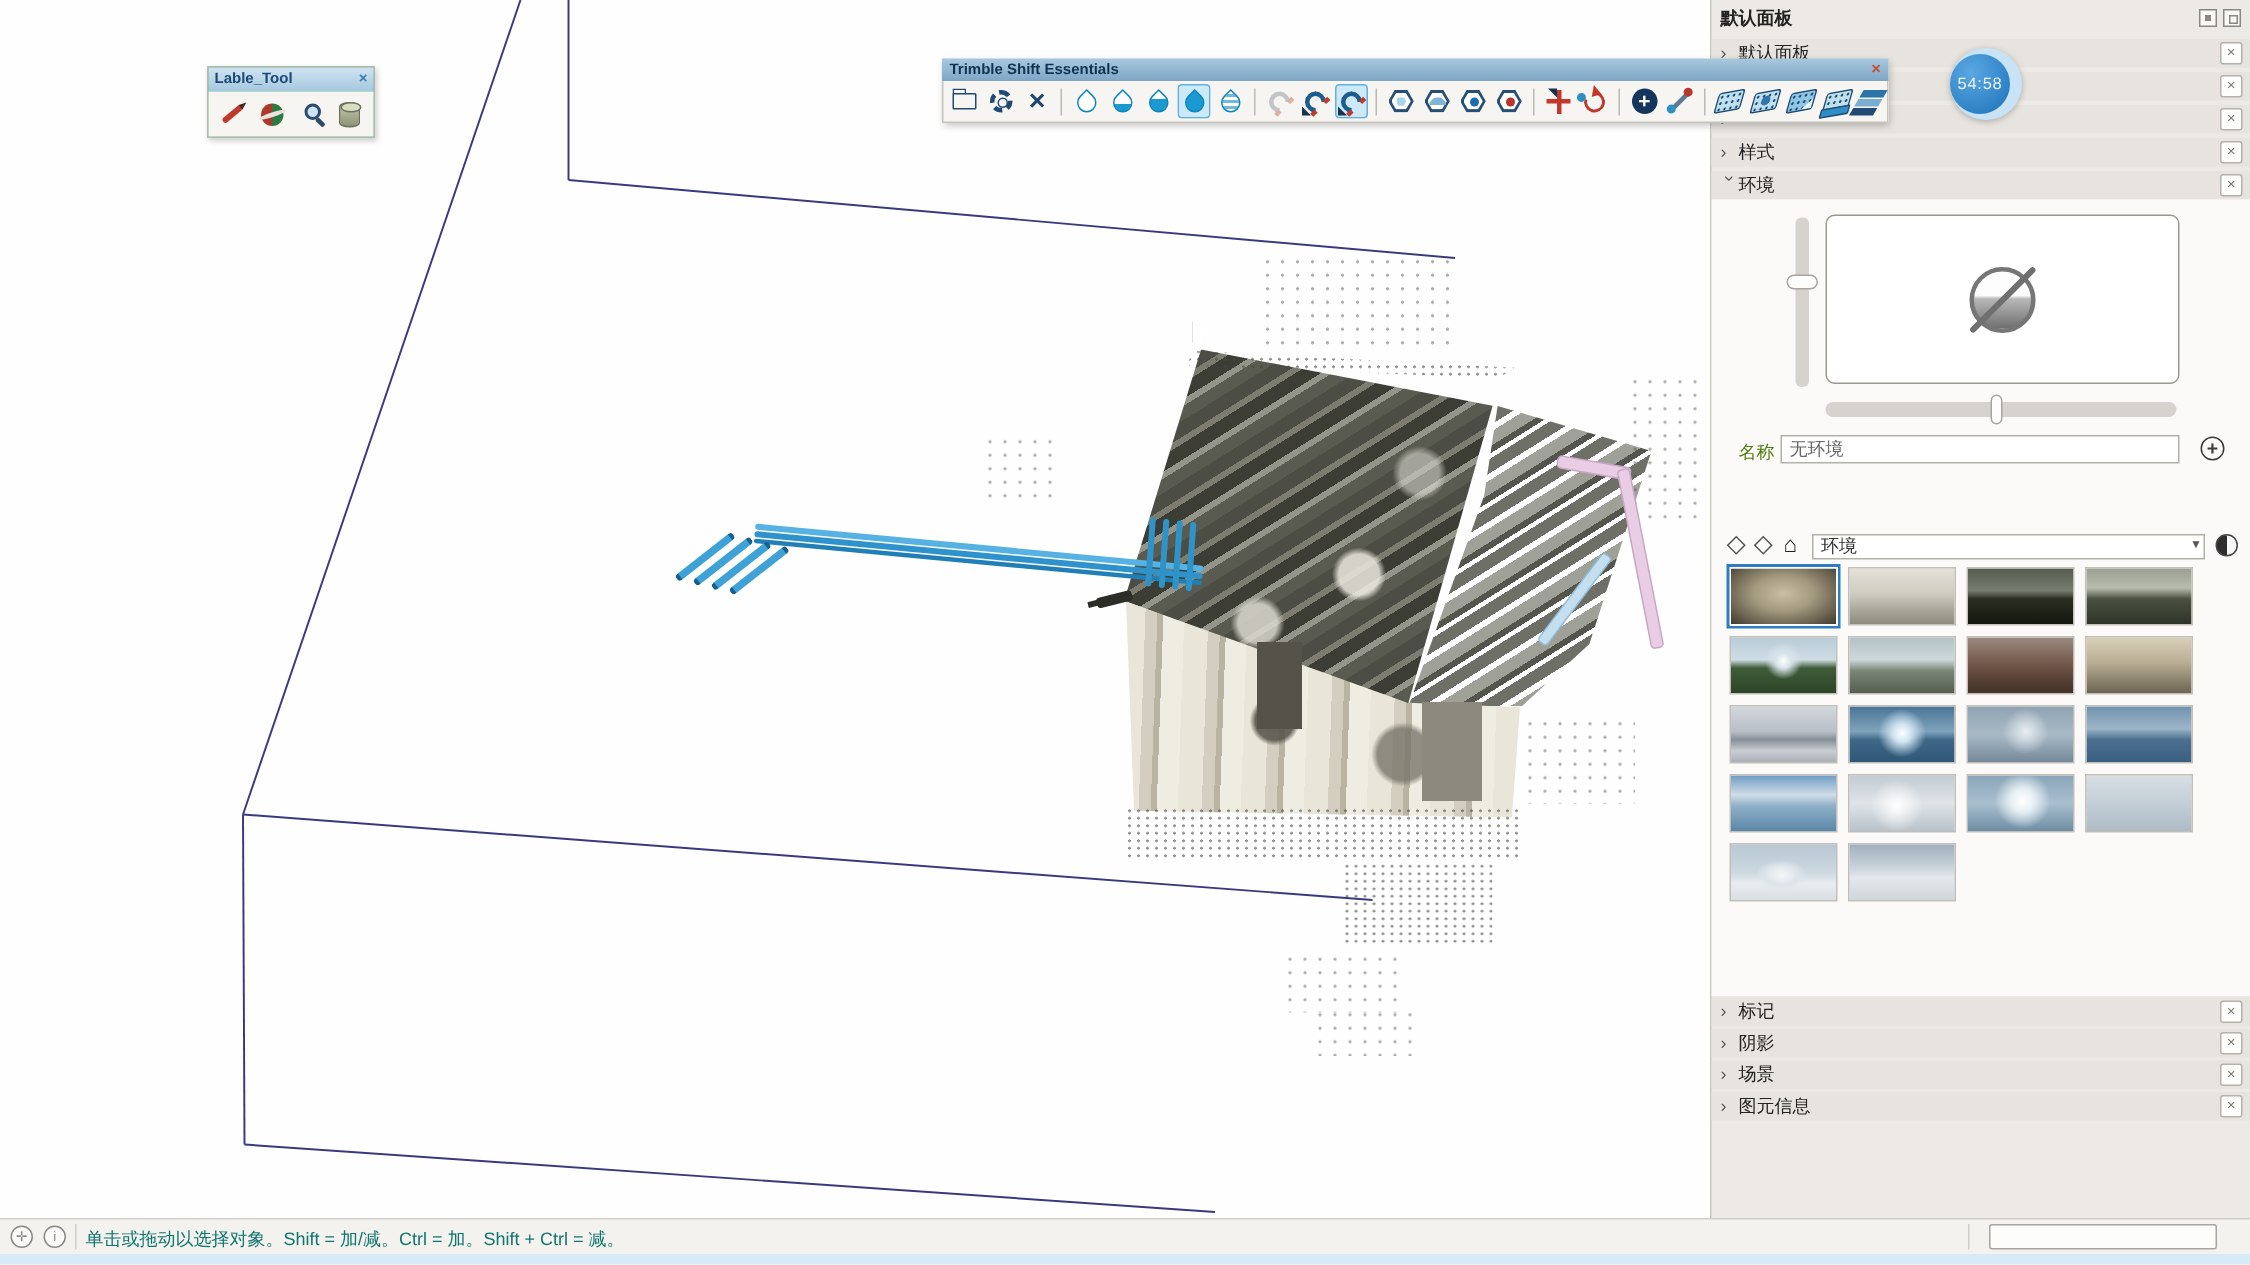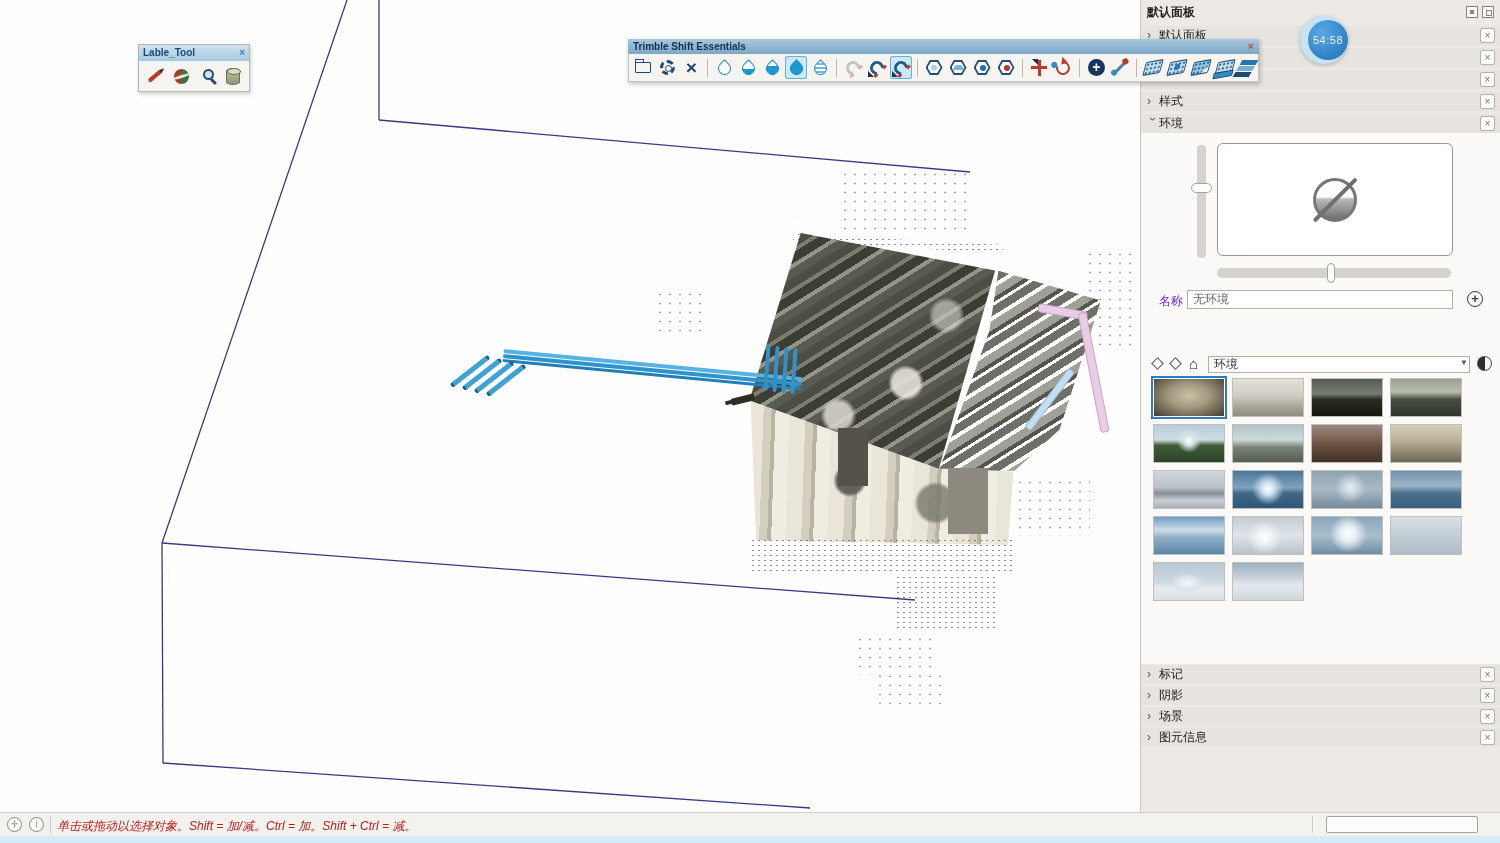--- a/index.html
+++ b/index.html
@@ -106,21 +106,21 @@
   .ic-line i::before { content:''; position:absolute; left:-3px; top:-2px; width:6px; height:6px; border-radius:50%; background:#2e8fc4; }
   .ic-line i::after { content:''; position:absolute; right:-3px; top:-2px; width:6px; height:6px; border-radius:50%; background:#b8372c; }
   .ic-plane i { display:block; width:18px; height:13px; transform:rotate(-10deg) skewX(-26deg); border:1.6px solid #1e4a73; border-radius:2px; background-color:#bfe0ef; background-image:radial-gradient(#1e4a73 .8px, transparent 1.1px); background-size:4px 4px; position:relative; }
   .ic-plane.p1 i::after { content:''; position:absolute; left:5px; top:2px; width:6px; height:6px; border-radius:50%; background:#2e76ad; }
   .ic-plane.p2 i { background-color:#8fc6e4; }
   .ic-plane.p2 i::after { content:''; position:absolute; right:0; bottom:0; width:7px; height:6px; background:#e8f4fa; clip-path:polygon(100% 0,100% 100%,0 100%); }
   .ic-plane.p3 i::after { content:''; position:absolute; left:-2px; bottom:-4px; width:18px; height:4px; background:#2e8fc4; border:1px solid #1e4a73; border-radius:1px; }
   .ic-layers i { display:block; width:16px; height:5px; background:#2a74a8; transform:skewX(-30deg); box-shadow:0 6px 0 #77aed2, 0 12px 0 #1e4a73; margin-bottom:10px; }
 
   
-  .timer { position:absolute; left:1300px; top:16px; width:48px; height:48px; border-radius:50%; background:#c8e3f6; display:flex; align-items:center; justify-content:flex-end; z-index:30; box-shadow:0 1px 4px rgba(0,0,0,.25); }
+  .timer { position:absolute; left:1300px; top:32px; width:48px; height:48px; border-radius:50%; background:#c8e3f6; display:flex; align-items:center; justify-content:flex-start; z-index:30; box-shadow:0 1px 4px rgba(0,0,0,.25); }
   .timer-inner { width:40px; height:40px; border-radius:50%; background:radial-gradient(circle at 35% 30%, #5aa8e4, #2b7fc2 75%); color:#eaf4fc; font-size:11px; display:flex; align-items:center; justify-content:center; letter-spacing:.5px; }
 
   
   .panel { position:absolute; left:1140px; top:0; width:360px; height:812px; background:#edeae6; border-left:1px solid #c9c6c0; }
   .panel-header { position:absolute; left:0; top:0; width:100%; height:24px; display:flex; align-items:center; padding:0 6px; }
   .panel-title { font-size:12px; font-weight:bold; color:#222; flex:1; }
   .ph-icon { width:12px; height:12px; border:1px solid #8a8780; background:#faf9f7; margin-left:4px; position:relative; }
   .ph-icon::after { content:''; position:absolute; left:3px; top:3px; width:4px; height:4px; background:#8a8780; }
   .ph-icon.alt::after { width:4px; height:4px; background:none; border:1px solid #8a8780; left:2.5px; top:2.5px; }
   .sec-row { position:absolute; left:0; width:100%; height:19px; background:#e7e4df; display:flex; align-items:center; padding:0 6px; }
@@ -130,42 +130,42 @@
   .sec-x { position:absolute; right:5px; top:2px; width:15px; height:15px; background:#fdfdfc; border:1px solid #b5b2ac; border-radius:2px; color:#777; font-size:10px; line-height:13px; text-align:center; }
   .env-body { position:absolute; left:0; top:133px; width:100%; height:531px; background:#fbfaf8; }
   .vslider-track { position:absolute; left:56px; top:12px; width:9px; height:113px; background:#d6d3ce; border-radius:4px; }
   .vslider-handle { position:absolute; left:50px; top:50px; width:21px; height:10px; background:#fdfdfc; border:1px solid #a8a5a0; border-radius:5px; }
   .env-preview { position:absolute; left:76px; top:10px; width:236px; height:113px; background:#fff; border:1.5px solid #9b988f; border-radius:6px; display:flex; align-items:center; justify-content:center; }
   .noenv { width:44px; height:44px; border:3px solid #767676; border-radius:50%; background:linear-gradient(180deg,#fdfdfd 42%,#b8b8b8 48%,#6f6f6f 100%); position:relative; }
   .noenv::after { content:''; position:absolute; left:-11px; top:17px; width:60px; height:3.5px; background:#6f6f6f; transform:rotate(-45deg); border-radius:2px; }
   .hslider-track { position:absolute; left:76px; top:135px; width:234px; height:10px; background:#d6d3ce; border-radius:5px; }
   .hslider-handle { position:absolute; left:186px; top:130px; width:8px; height:20px; background:#fdfdfc; border:1px solid #a8a5a0; border-radius:4px; }
   .name-row { position:absolute; left:0; top:157px; width:100%; height:20px; }
-  .name-label { position:absolute; left:18px; top:3px; font-size:12px; color:#6d28d9; }
+  .name-label { position:absolute; left:18px; top:3px; font-size:12px; color:#4d7c0f; }
   .name-input { position:absolute; left:46px; top:0; width:266px; height:19px; background:#fff; border:1px solid #b3b0a8; font-size:12px; color:#666; line-height:17px; padding-left:5px; }
   .add-env-btn { position:absolute; left:326px; top:1px; width:16px; height:16px; border:1.6px solid #3a3a3a; border-radius:50%; color:#3a3a3a; font-size:13px; font-weight:bold; line-height:13px; text-align:center; }
   .tabs-row { position:absolute; left:0; top:199px; width:100%; height:21px; border-bottom:1px solid #b5b2aa; }
   .tab { position:absolute; top:2px; height:19px; width:40px; text-align:center; font-size:12px; color:#444; line-height:19px; }
   .tab.active { left:6px; background:#fbfaf8; border:1px solid #b5b2aa; border-bottom:1px solid #fbfaf8; border-radius:3px 3px 0 0; color:#111; }
   .tab.inactive { left:48px; }
   .nav-row { position:absolute; left:0; top:222px; width:100%; height:20px; }
   .dia { position:absolute; top:4px; width:9px; height:9px; border:1.5px solid #555; transform:rotate(45deg); background:#fdfdfc; }
   .home-icon { position:absolute; left:48px; top:0; font-size:15px; color:#222; }
   .env-dropdown { position:absolute; left:67px; top:1px; width:262px; height:17px; background:#fff; border:1px solid #b3b0a8; font-size:12px; color:#333; line-height:15px; padding-left:5px; }
   .dd-arrow { position:absolute; right:6px; top:3px; font-size:8px; color:#555; }
   .detail-icon { position:absolute; left:336px; top:1px; width:15px; height:15px; border-radius:50%; border:1px solid #444; background:linear-gradient(90deg,#2d2d2d 52%,#f6f6f6 52%); }
   .thumb-grid { position:absolute; left:12px; top:245px; display:grid; grid-template-columns:repeat(4,72px); grid-auto-rows:39px; gap:7px; }
   .thumb { width:72px; height:39px; border:1px solid #c2bfb8; }
   .thumb.selected { box-shadow:0 0 0 2px #2f7cc0; border-color:#fff; }
 
   
   .statusbar { position:absolute; left:0; top:812px; width:1500px; height:24px; background:#f4f2ee; border-top:1px solid #d2cfc9; }
   .sb-circle { position:absolute; top:4px; width:15px; height:15px; border:1.4px solid #8a8a85; border-radius:50%; color:#8a8a85; font-size:9px; text-align:center; line-height:13px; background:#fbfaf8; }
   .sb-sep { position:absolute; top:3px; width:1px; height:17px; background:#d0cdc7; }
-  .sb-hint { position:absolute; left:57px; top:5px; font-size:12px; color:#b91c1c;font-style:italic; }
+  .sb-hint { position:absolute; left:57px; top:5px; font-size:12px; color:#0f766e; }
   .measure-input { position:absolute; left:1326px; top:3px; width:152px; height:17px; background:#fdfdfc; border:1px solid #a8a5a0; border-radius:2px; font-size:11px; padding:0 4px; color:#333; }
   .bottom-strip { position:absolute; left:0; top:836px; width:1500px; height:7px; background:#d7eaf8; }
 </style>
 </head>
 <body>
 
 <div class="app">
 
   <div class="canvas">
     <svg class="wire" width="1140" height="812" viewBox="0 0 1140 812">

